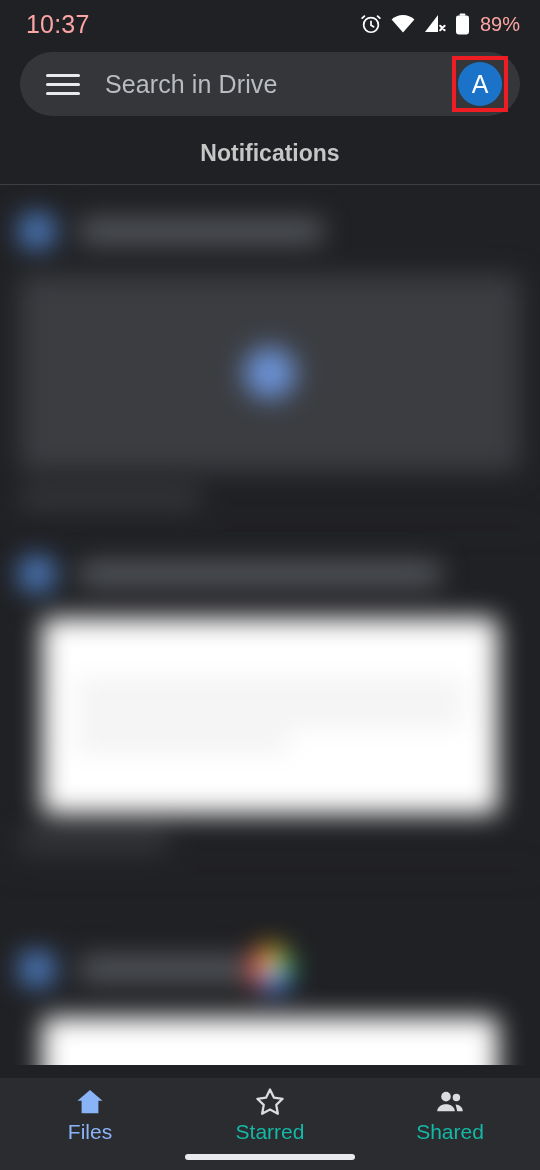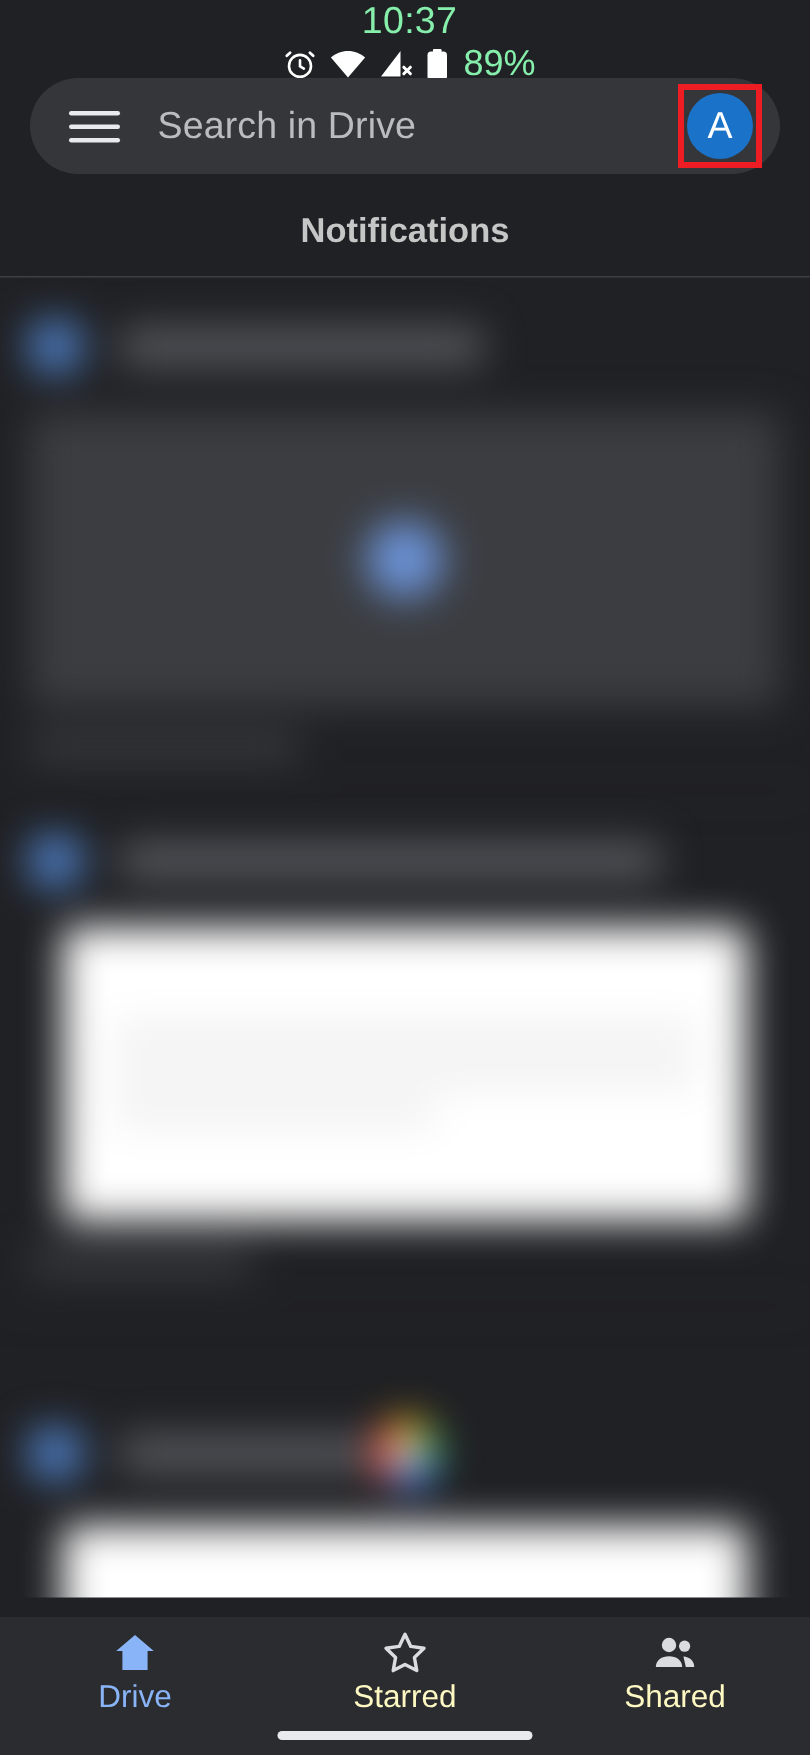--- a/index.html
+++ b/index.html
@@ -8,27 +8,26 @@
     background:#202124;
     font-family:"Liberation Sans", sans-serif;
     overflow:hidden;
   }
   .phone { position:relative; width:540px; height:1170px; background:#202124; }
 
   
   .statusbar {
     height:48px; display:flex; align-items:center;
     justify-content:space-between; padding:0 20px 0 26px;
-    color:#86efac;
-    flex-direction:column;
+    color:#fca5a5;
   }
   .status-time { font-size:25px; font-weight:500; letter-spacing:.2px; }
   .status-icons { display:flex; align-items:center; gap:9px; }
   .status-icons svg { display:block; }
-  .status-batt { font-size:24px; font-weight:500; margin-left:1px; }
+  .status-batt { font-size:20px; font-weight:500; margin-left:1px; }
 
   
   .searchwrap { padding:4px 20px 0 20px; }
   .searchbar {
     position:relative; height:64px; border-radius:32px;
     background:#35363a; display:flex; align-items:center;
     padding:0 10px 0 26px;
   }
   .hamburger { width:34px; height:34px; display:flex; flex-direction:column;
     justify-content:center; gap:6px; flex:0 0 auto; cursor:pointer; }
@@ -110,21 +109,21 @@
   
   .bottomnav {
     position:absolute; left:0; right:0; bottom:0; height:92px;
     background:#2b2c2f; display:flex; align-items:flex-start;
     padding-top:8px;
   }
   .navitem { flex:1 1 0; display:flex; flex-direction:column; align-items:center; gap:2px; }
   .navitem svg { display:block; }
   .navlabel { font-size:21px; }
   .navitem.active .navlabel { color:#8ab4f8; }
-  .navitem.inactive .navlabel { color:#fef9c3; }
+  .navitem.inactive .navlabel { color:#14b8a6; }
   .homebar {
     position:absolute; left:50%; transform:translateX(-50%); bottom:10px;
     width:170px; height:6px; border-radius:4px; background:#e8eaed;
   }
 </style>
 </head>
 <body>
 
 <div class="phone">
 
@@ -232,21 +231,21 @@
   </div>
 
   <div class="bottomnav">
 
     <div class="navitem active">
       <span>
         <svg width="34" height="32" viewBox="0 0 24 24">
           <path d="M12 3 2.6 11h3.1v9.5h12.6V11h3.1z" fill="#8ab4f8"></path>
         </svg>
       </span>
-      <span class="navlabel">Drive</span>
+      <span class="navlabel">Files</span>
     </div>
 
     <div class="navitem inactive">
       <span>
         <svg width="34" height="32" viewBox="0 0 24 24">
           <path d="M12 2.6l2.9 6.1 6.6.9-4.8 4.6 1.2 6.6L12 17.7 6.1 20.8l1.2-6.6L2.5 9.6l6.6-.9z" fill="none" stroke="#dadce0" stroke-width="1.7" stroke-linejoin="round"></path>
         </svg>
       </span>
       <span class="navlabel">Starred</span>
     </div>

